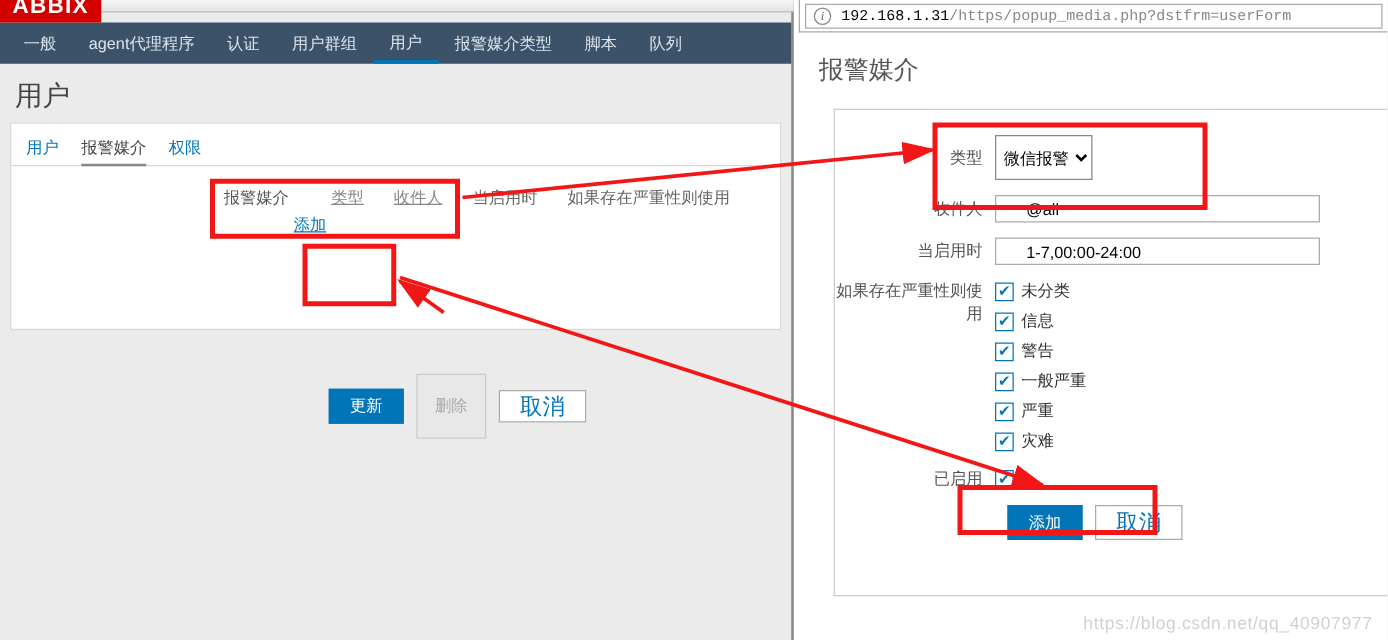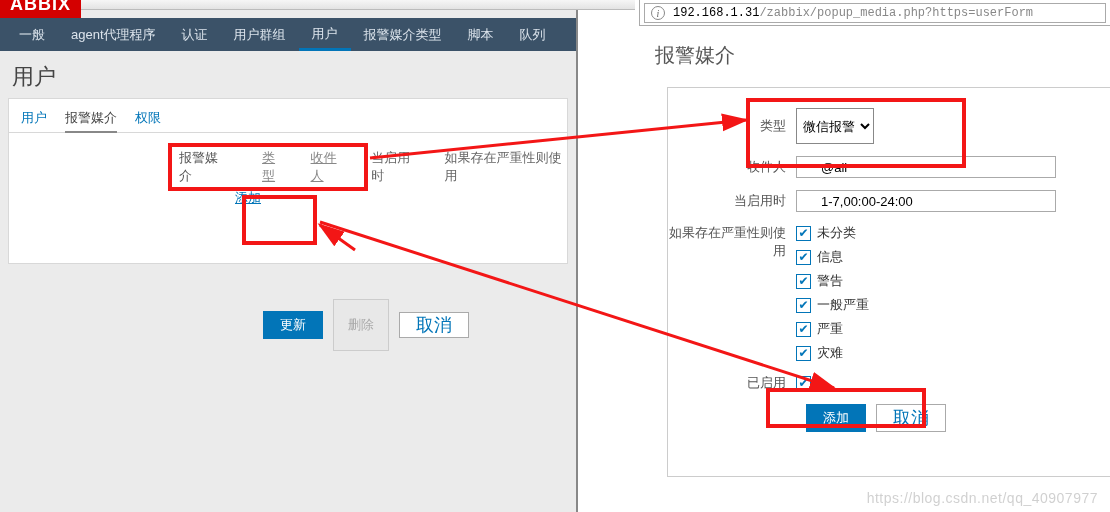--- a/index.html
+++ b/index.html
@@ -11,21 +11,21 @@
       width: 1110px;
       height: 512px;
       position: relative;
       overflow: hidden;
     }
 
     
     .left-panel {
       position: absolute;
       left: 0; top: 0;
-      width: 578px;
+      width: 635px;
       height: 512px;
       background: #ebebeb;
       border-right: 2px solid #888;
     }
     .logo {
       position: absolute;
       left: 0; top: -8px;
       background: #d40000;
       color: #fff;
       font-weight: bold;
@@ -333,21 +333,21 @@
       <button class="btn-secondary">取消</button>
     </div>
   </div>
 </div>
 
 <div class="right-panel">
   <div class="browser-bar">
     <div class="url-box">
       <span class="info-icon">i</span>
       <span class="url-host">192.168.1.31</span>
-      <span class="url-path">/zabbix/popup_media.php?https=userForm</span>
+      <span class="url-path">/https/popup_media.php?dstfrm=userForm</span>
     </div>
   </div>
 
   <div class="popup-title">报警媒介</div>
 
   <div class="form-area">
 
     <div class="form-row">
       <div class="form-label">类型</div>
       <div class="form-control">

